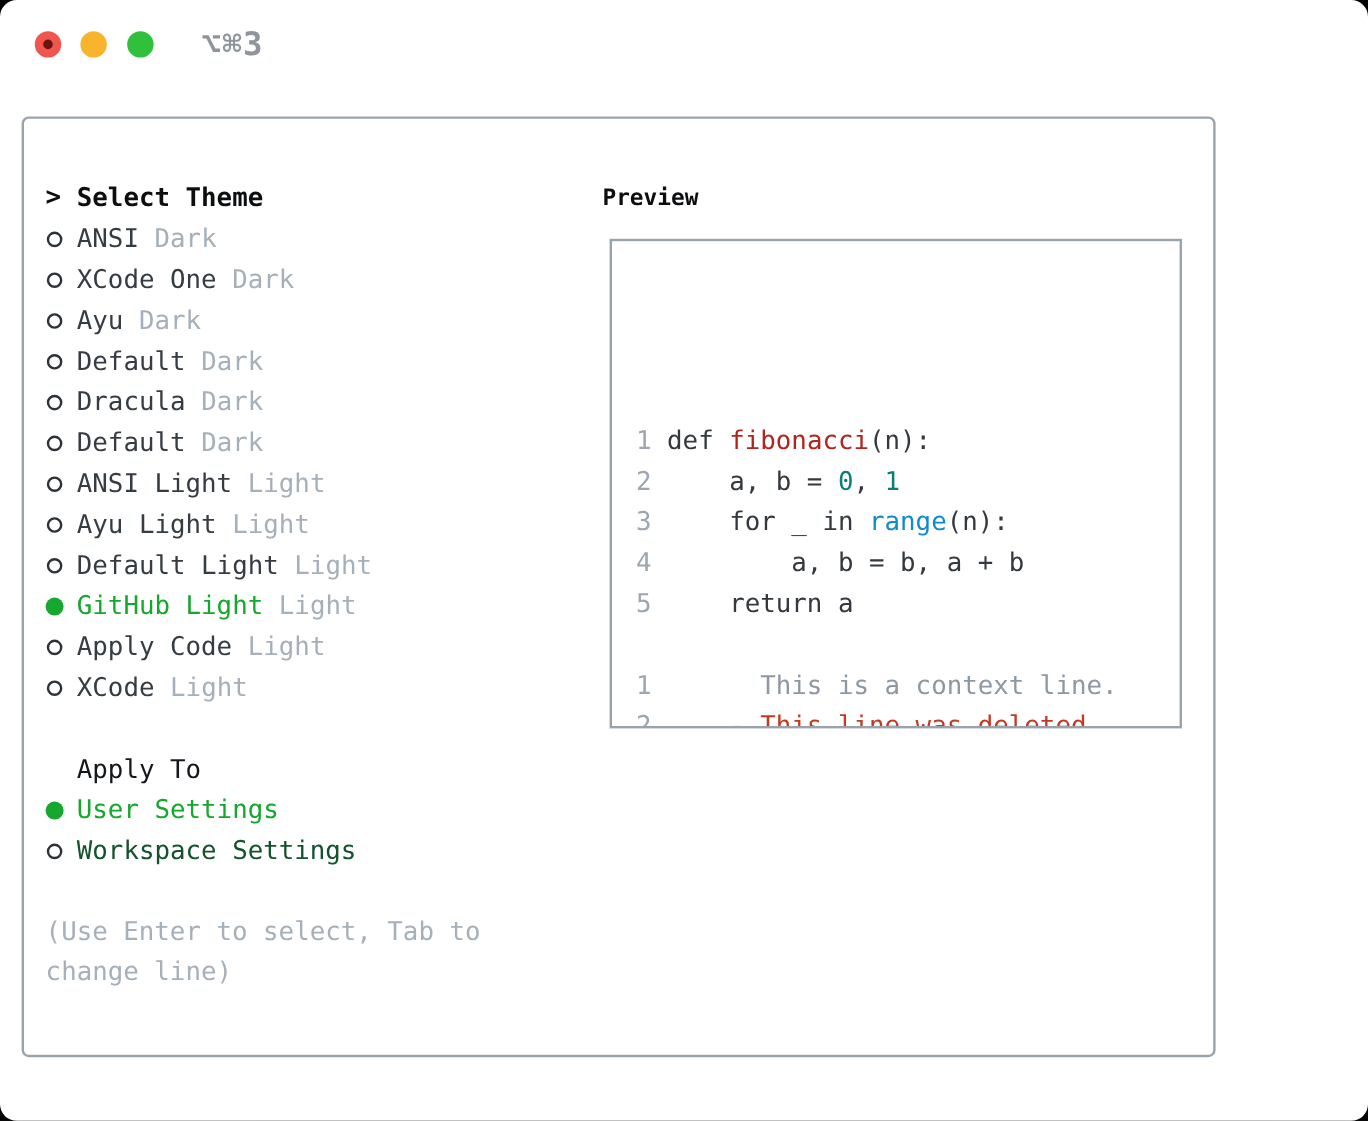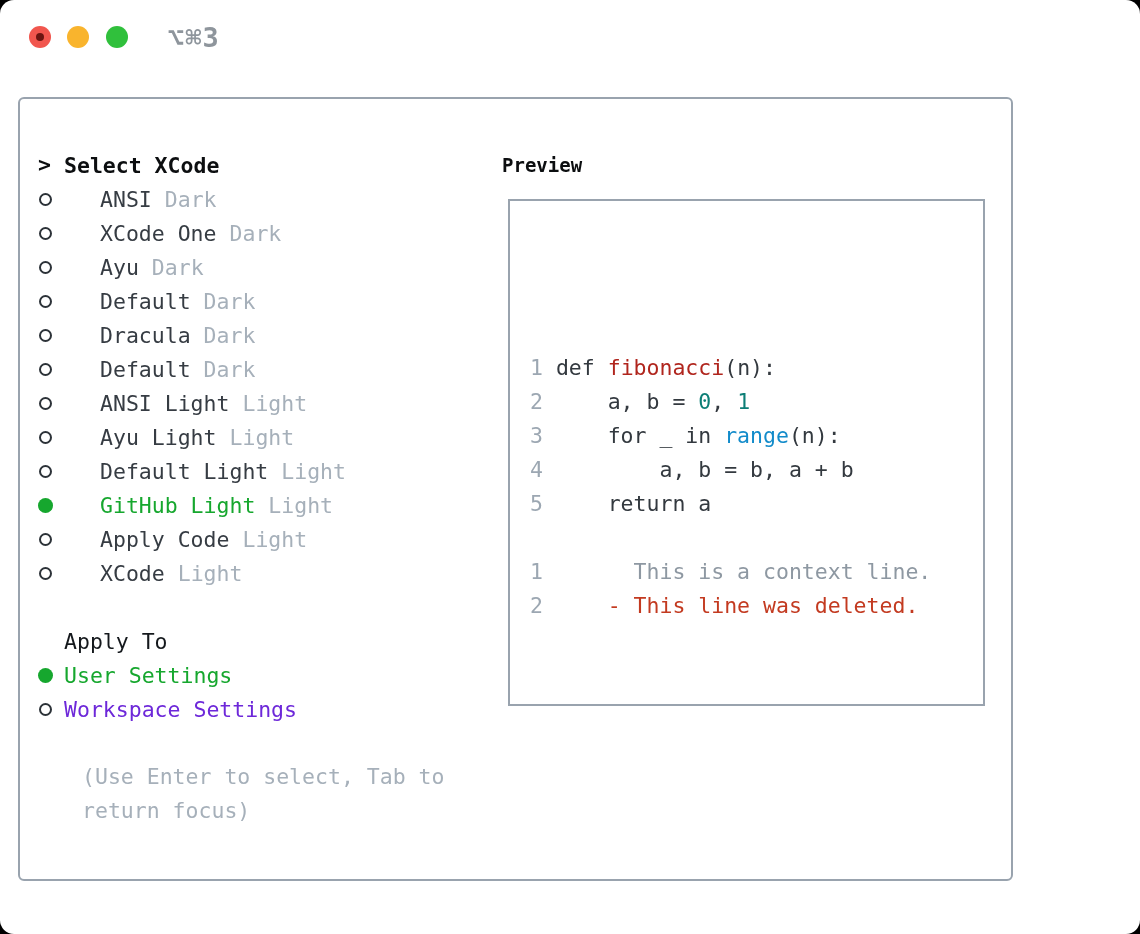--- a/index.html
+++ b/index.html
@@ -27,32 +27,32 @@
   .panel{position:absolute;left:18px;top:97px;width:995px;height:784px;border:2px solid var(--border-gray);border-radius:6px;background:#fff;}
 
   
   .left-col{position:absolute;left:18px;top:49px;font-size:21.5px;}
   .row{display:flex;align-items:center;height:34px;white-space:pre;}
   .bullet{position:relative;width:26px;height:34px;flex:0 0 26px;}
   .dot{position:absolute;left:1px;top:10.5px;width:13px;height:13px;border-radius:50%;border:2px solid #2c3238;}
   .dot.sel{border:none;width:15px;height:15px;left:0;top:9.5px;background:var(--accent-green);}
   .prompt{color:var(--header-black);font-weight:700;line-height:34px;}
   .h-label{color:var(--header-black);font-weight:700;}
-  .tname{color:var(--text-dark);margin-left:36px;}
+  .tname{color:var(--text-dark);}
   .tname.sel{color:var(--accent-green);}
   .variant{color:var(--muted-gray);margin-left:13px;}
   .section-gap{height:34px;}
   .apply-header{color:#14181c;}
-  .opt-label{color:#6d28d9;}
+  .opt-label{color:#14532d;}
   .opt-label.sel{color:var(--accent-green);}
-  .hint{color:var(--muted-gray);line-height:34px;margin-left:44px;}
+  .hint{color:var(--muted-gray);line-height:34px;}
 
   
   .preview-title{position:absolute;left:482px;top:49px;height:34px;line-height:34px;font-size:19px;font-weight:700;color:var(--header-black);}
-  .preview-box{position:absolute;left:488px;top:100px;width:477px;height:507px;border:2px solid var(--border-gray);background:#fff;overflow:hidden;}
+  .preview-box{position:absolute;left:488px;top:100px;width:477px;height:408px;border:2px solid var(--border-gray);background:#fff;overflow:hidden;}
   .preview-pre{padding:14px 0 0 20px;font-size:21.5px;line-height:34px;white-space:pre;}
   .pline{height:34px;}
   .seg-num{color:var(--line-number-gray);}
   .seg-code{color:#33393f;}
   .seg-func{color:var(--func-red);}
   .seg-lit{color:var(--literal-teal);}
   .seg-builtin{color:var(--builtin-blue);}
   .seg-ctx{color:var(--context-gray);}
   .seg-del{color:var(--diff-deleted);}
 </style>
@@ -69,21 +69,21 @@
     <div class="tl tl-green"></div>
     <div class="win-title">⌥⌘3</div>
   </div>
 
   <div class="panel">
 
     <div class="left-col">
       <div>
         <div class="row">
           <span class="bullet prompt">&gt;</span>
-          <span class="h-label">Select XCode</span>
+          <span class="h-label">Select Theme</span>
         </div>
 
       <div class="row"><span class="bullet"><span class="dot"></span></span><span class="tname">ANSI</span><span class="variant">Dark</span></div>
           <div class="row"><span class="bullet"><span class="dot"></span></span><span class="tname">XCode One</span><span class="variant">Dark</span></div>
           <div class="row"><span class="bullet"><span class="dot"></span></span><span class="tname">Ayu</span><span class="variant">Dark</span></div>
           <div class="row"><span class="bullet"><span class="dot"></span></span><span class="tname">Default</span><span class="variant">Dark</span></div>
           <div class="row"><span class="bullet"><span class="dot"></span></span><span class="tname">Dracula</span><span class="variant">Dark</span></div>
           <div class="row"><span class="bullet"><span class="dot"></span></span><span class="tname">Default</span><span class="variant">Dark</span></div>
           <div class="row"><span class="bullet"><span class="dot"></span></span><span class="tname">ANSI Light</span><span class="variant">Light</span></div>
           <div class="row"><span class="bullet"><span class="dot"></span></span><span class="tname">Ayu Light</span><span class="variant">Light</span></div>
@@ -104,21 +104,21 @@
 
         <div class="row"><span class="bullet"><span class="dot sel"></span></span><span class="opt-label sel">User Settings</span></div>
             <div class="row"><span class="bullet"><span class="dot"></span></span><span class="opt-label">Workspace Settings</span></div>
           </div>
       </div>
 
       <div class="section-gap"></div>
 
       <div class="hint">
         <div>(Use Enter to select, Tab to</div>
-        <div>return focus)</div>
+        <div>change line)</div>
       </div>
     </div>
 
     <div class="preview-title">Preview</div>
 
     <div class="preview-box">
       <div class="preview-pre">
         
       <div class="pline"></div><div class="pline"><span class="seg-num">1</span><span class="seg-code"> def </span><span class="seg-func">fibonacci</span><span class="seg-code">(n):</span></div><div class="pline"><span class="seg-num">2</span><span class="seg-code">     a, b = </span><span class="seg-lit">0</span><span class="seg-code">, </span><span class="seg-lit">1</span></div><div class="pline"><span class="seg-num">3</span><span class="seg-code">     for _ in </span><span class="seg-builtin">range</span><span class="seg-code">(n):</span></div><div class="pline"><span class="seg-num">4</span><span class="seg-code">         a, b = b, a + b</span></div><div class="pline"><span class="seg-num">5</span><span class="seg-code">     return a</span></div><div class="pline"></div><div class="pline"><span class="seg-num">1</span><span class="seg-ctx">       This is a context line.</span></div><div class="pline"><span class="seg-num">2</span><span class="seg-del">     - This line was deleted.</span></div></div>
     </div>

